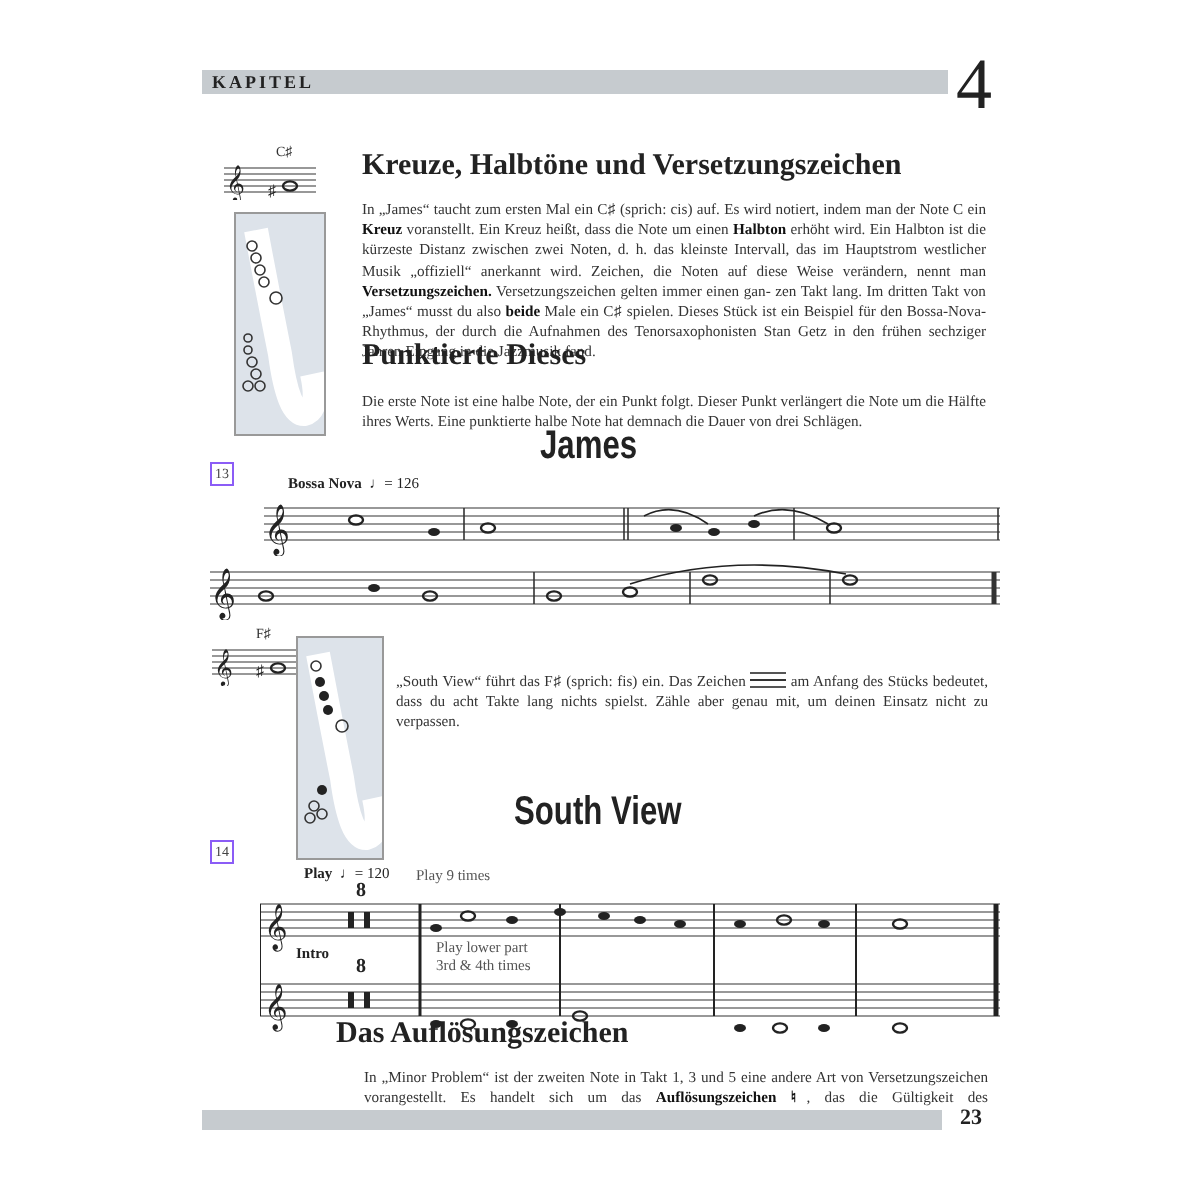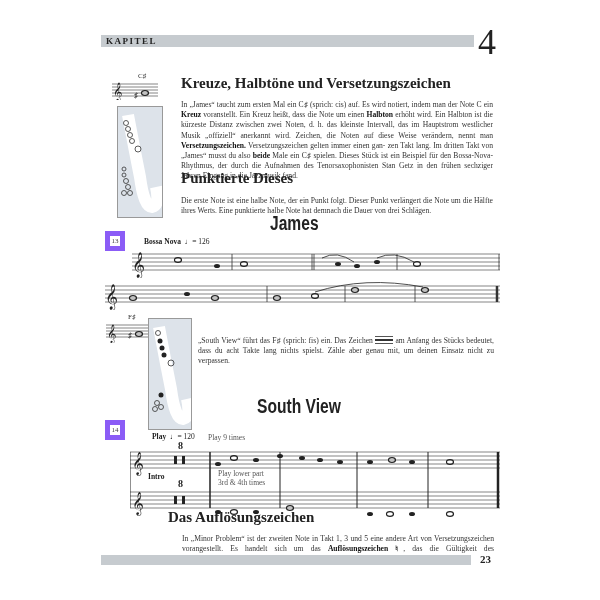--- a/index.html
+++ b/index.html
@@ -5,21 +5,21 @@
   html, body { margin:0; padding:0; background:#fff; }
   body { width:600px; height:600px; position:relative; overflow:hidden; font-family:"Liberation Serif", serif; color:#222; }
   .abs { position:absolute; }
   .topbar { left:101px; top:35px; width:373px; height:12px; background:#c6cbcf; }
   .kapitel { left:106px; top:35px; font-size:9px; font-weight:bold; letter-spacing:1.5px; line-height:12px; color:#222; }
   .chapnum { left:478px; top:24px; font-size:36px; font-weight:normal; line-height:36px; color:#222; }
   .h3 { font-weight:bold; font-size:15px; color:#222; }
   .para { font-size:7.6px; line-height:10.2px; color:#333; text-align:justify;margin-top:12px; }
   .para b { color:#111; }
   .title { font-family:"Liberation Sans", sans-serif; font-weight:bold; font-size:20px; transform:scaleX(0.78); transform-origin:left top; color:#222; }
-  .boxnum { border:5px solid #8b5cf6; font-size:7px; width:10px; height:10px; line-height:10px; text-align:center; color:#444; }
+  .boxnum { border:1px solid #8b5cf6; font-size:7px; width:10px; height:10px; line-height:10px; text-align:center; color:#444; }
   .sax { background:#dde3ea; border:1.5px solid #999; }
   .bottombar { left:101px; top:555px; width:370px; height:10px; background:#c6cbcf; }
   .pagenum { left:480px; top:553px; font-size:11px; font-weight:bold; color:#222; }
   .small { font-size:7.5px; color:#555; }
 </style>
 </head>
 <body>
 
 <div class="abs topbar"></div>
 <div class="abs kapitel">KAPITEL</div>

